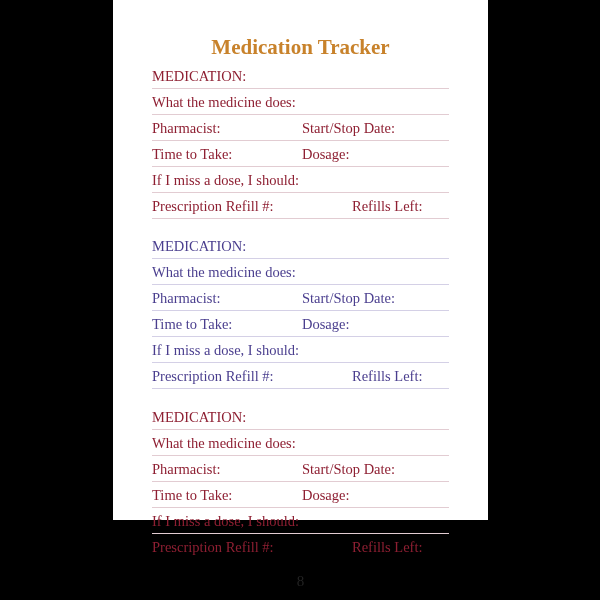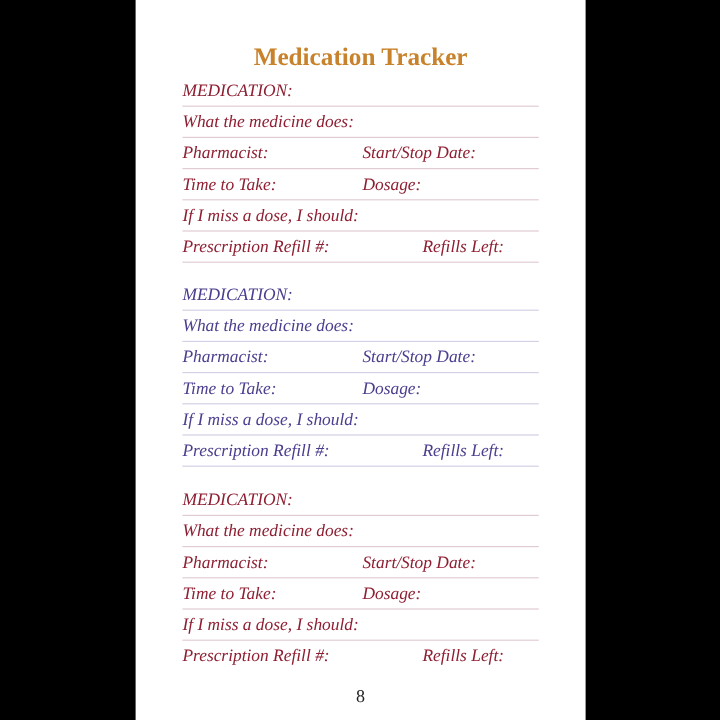--- a/index.html
+++ b/index.html
@@ -1,22 +1,22 @@
 <!DOCTYPE html>
 <html><head>
 <meta charset="utf-8">
 <style>
   html, body { margin:0; padding:0; }
   body { width:600px; height:600px; background:#000; position:relative; overflow:hidden; font-family:"Liberation Serif","DejaVu Serif",serif; }
-  .page { position:absolute; left:113px; top:0; width:375px; height:600px; background:#fff; }
+  .page { position:absolute; left:113px; top:0; width:375px; height:520px; background:#fff; }
   .title { position:absolute; left:0; width:375px; top:35px; text-align:center; font-weight:bold; font-size:21px; color:#c8822b; }
   .row { position:absolute; left:39px; width:297px; height:26px; font-size:14.5px; }
   .row.line { border-bottom:1px solid #e2ccd2; }
   .row.blue.line { border-bottom:1px solid #d4d0e6; }
-  .lbl { position:absolute; bottom:3px; white-space:nowrap;font-style:italic; }
+  .lbl { position:absolute; bottom:3px; white-space:nowrap; }
   .red { color:#8e1f32; }
   .blue { color:#4a3e8e; }
   .pagenum { position:absolute; top:573px; left:0; width:375px; text-align:center; font-size:15px; color:#222; }
 </style>
 </head>
 <body>
 
 <div class="page">
   <div class="title">Medication Tracker</div>
 

